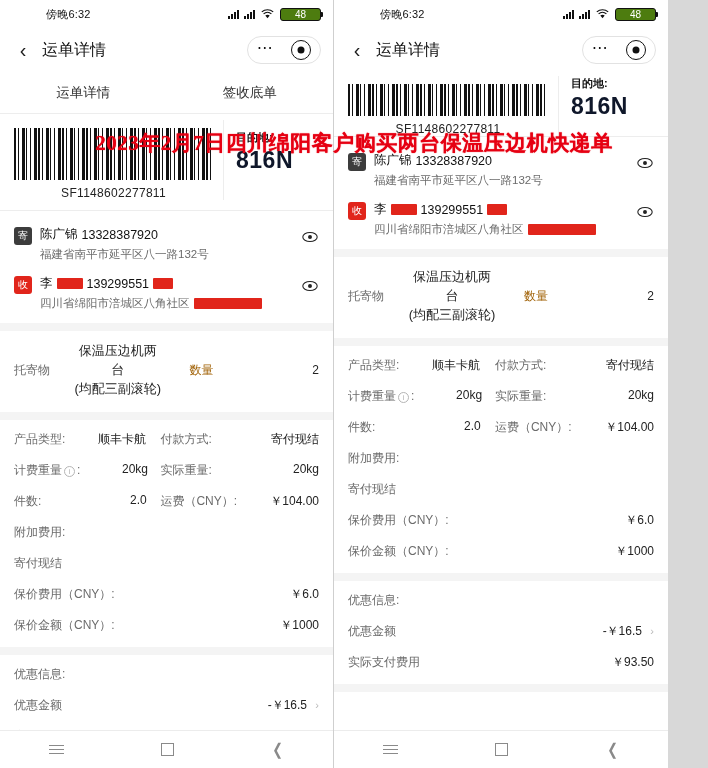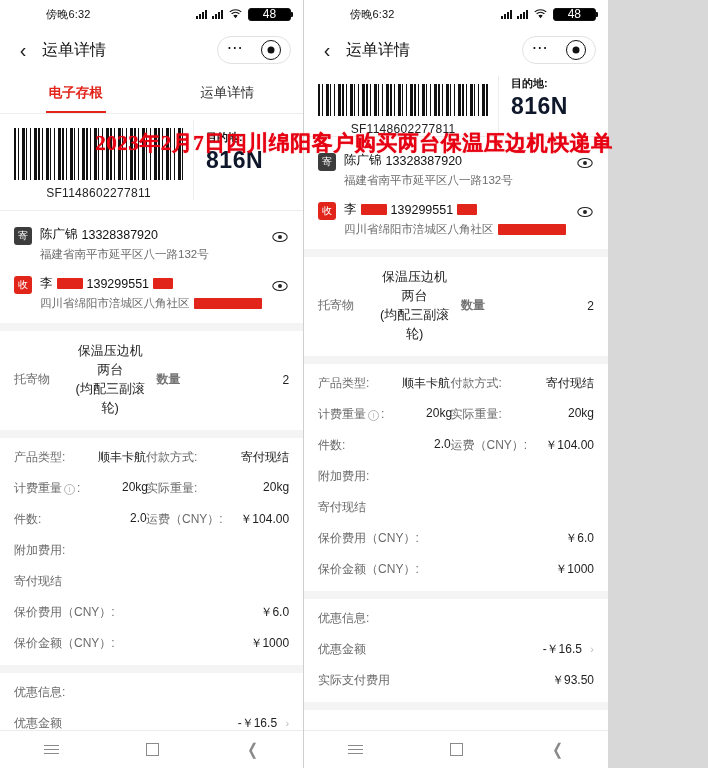--- a/index.html
+++ b/index.html
@@ -3,21 +3,21 @@
 <meta charset="utf-8">
 <style>
   * { box-sizing: border-box; margin:0; padding:0; }
   body {
     width: 708px; height: 768px;
     background: #d8d8d8;
     font-family: "Liberation Sans", sans-serif;
     overflow: hidden;
     position: relative;
   }
-  .panes { display: flex; width: 608px; height: 768px; }
+  .panes { display: flex; width: 668px; height: 768px; }
   .pane {
     width: 354px; height: 768px;
     background: #ffffff;
     position: relative;
     overflow: hidden;
     border-right: 1px solid #cfcfcf;
   }
   .pane:last-child { border-right: none; }
 
   
@@ -37,21 +37,21 @@
   .sig i:nth-child(1){height:3px;}
   .sig i:nth-child(2){height:5px;}
   .sig i:nth-child(3){height:7px;}
   .sig i:nth-child(4){height:9px;}
   .sig2 { margin-right: 6px; }
   .wifi { width:13px; height:10px; margin-right:6px; position:relative; }
   .wifi svg { display:block; }
   .batt {
     min-width: 26px; height: 13px;
     border: 1.4px solid #111; border-radius: 3px;
-    font-size: 12px; color:#fff; background:#000000;
+    font-size: 10px; color:#fff; background:#4d7c0f;
     display:flex; align-items:center; justify-content:center;
     position: relative; padding: 0 14px;
   }
   .batt:after{
     content:""; position:absolute; right:-3px; top:3.5px;
     width:2px; height:5px; background:#111; border-radius:0 1px 1px 0;
   }
 
   
   .navbar {
@@ -155,21 +155,21 @@
     font-size: 12px; color:#222;
   }
   .row .k { color:#6b6b6b; }
   .row .v { color:#222; }
   .c1 { width: 48%; display:flex; }
   .c2 { width: 52%; display:flex; justify-content:space-between;}
   .full { width:100%; display:flex; justify-content:space-between;}
   .k-w { width: 84px; color:#6b6b6b; flex:none;}
   .goods .k-w { width: 60px; font-family: Liberation Mono, monospace; }
   .goods-name { flex:1; text-align:center; font-size:13px; color:#222; line-height:1.45;}
-  .qty-k { width: 60px; color:#737373; text-align:left;font-weight:bold;}
+  .qty-k { width: 60px; color:#a16207; text-align:center;}
   .qty-v { text-align:right; color:#222; flex:1;}
   .info-i {
     display:inline-block; width:11px;height:11px;border:1px solid #b5b5b5;border-radius:50%;
     font-size:8px; line-height:9px; text-align:center; color:#b5b5b5; margin:0 2px;
   }
   .chev { color:#b9b9b9; font-size:11px; margin-left:5px;}
 
   
   .overlay-title {
     position:absolute; left:0; top:129px; width: 708px;
@@ -236,22 +236,22 @@
       <div class="nav-title">运单详情</div>
       <div class="nav-right">
         <div class="capsule">
           <span class="dots">⋯</span>
           <span class="target"></span>
         </div>
       </div>
     </div>
 
     <div class="tabs">
-      <div class="tab active">电子存根</div>
       <div class="tab">运单详情</div>
+      <div class="tab">签收底单</div>
     </div>
 
     <div class="body">
 
       <div class="card waybill">
         <div class="barcode-wrap">
           <div class="barcode"></div>
           <div class="barcode-no">SF1148602277811</div>
         </div>
         <div class="dest">

